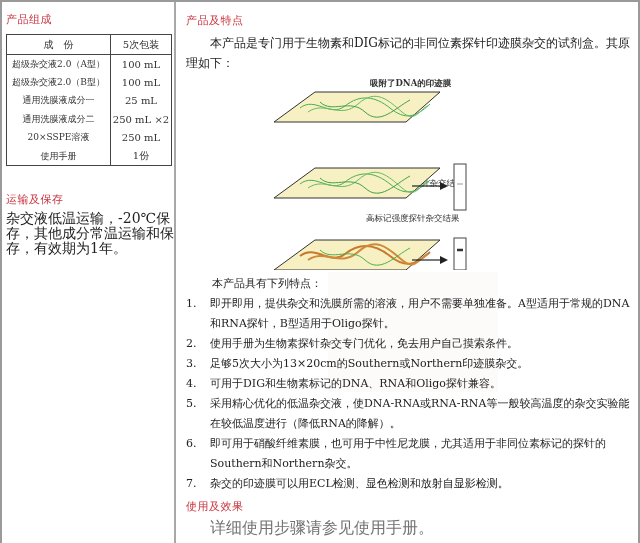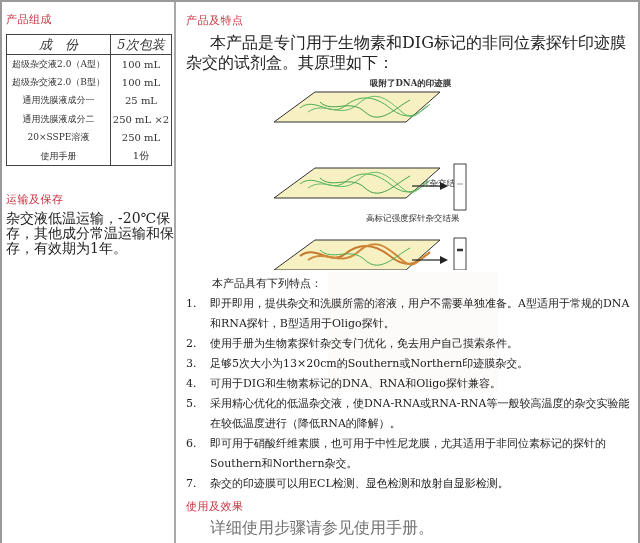--- a/index.html
+++ b/index.html
@@ -7,27 +7,27 @@
   body { font-family: "DejaVu Serif", "Liberation Serif", serif; color: #222; position: relative; }
   .frame { position: absolute; left: 0; top: 0; width: 640px; height: 543px;
            border-top: 2px solid #9a9a9a; border-left: 2px solid #9a9a9a; border-right: 2px solid #9a9a9a; }
   .col-left { position: absolute; left: 2px; top: 2px; width: 174px; height: 541px; border-right: 2px solid #a8a8a8; }
   .col-right { position: absolute; left: 178px; top: 2px; width: 460px; height: 434px; }
   .sec-title { color: #c8333f; font-size: 11px; font-weight: normal; letter-spacing: 0.5px; }
   .left-title1 { position: absolute; left: 4px; top: 10px; }
   table.comp { position: absolute; left: 4px; top: 32px; width: 166px; border-collapse: collapse;
                border: 1.5px solid #444; font-size: 9px; }
   table.comp th, table.comp td { text-align: center; height: 18.5px; font-weight: normal; color: #333; }
-  table.comp th { border-bottom: 1.2px solid #444; height: 20px; font-size: 13px; font-style: italic; }
+  table.comp th { border-bottom: 1.2px solid #444; height: 20px; font-size: 10px; }
   table.comp td.c1, table.comp th.c1 { border-right: 1.2px solid #444; width: 104px; }
   table.comp td.c2 { font-size: 10px; }
   .left-title2 { position: absolute; left: 4px; top: 190px; }
   .left-text { position: absolute; left: 4px; top: 209px; width: 168px; font-size: 14px; line-height: 15px; color: #222; }
   .r-title1 { position: absolute; left: 8px; top: 11px; }
-  .intro { position: absolute; left: 8px; top: 31px; width: 446px; font-size: 16px; line-height: 20px; text-indent: 24px; color: #222; }
+  .intro { position: absolute; left: 8px; top: 31px; width: 446px; font-size: 12px; line-height: 20px; text-indent: 24px; color: #222; }
   .diagram { position: absolute; left: 92px; top: 76px; width: 330px; height: 192px; }
   .diag-label { position: absolute; font-size: 8.5px; color: #333; white-space: nowrap; }
   .features { position: absolute; left: 0px; top: 272px; width: 456px; font-size: 11px; line-height: 20px; color: #222; }
   .features .lead { padding-left: 34px; }
   .features ol { list-style: none; }
   .features li { display: flex; line-height: 20px; }
   .features li .num { width: 32px; padding-left: 8px; flex: none; }
   .features li .txt { flex: 1; }
   .r-title2 { position: absolute; left: 8px; top: 497px; }
   .usage { position: absolute; left: 32px; top: 516px; font-size: 16px; color: #737373; }

